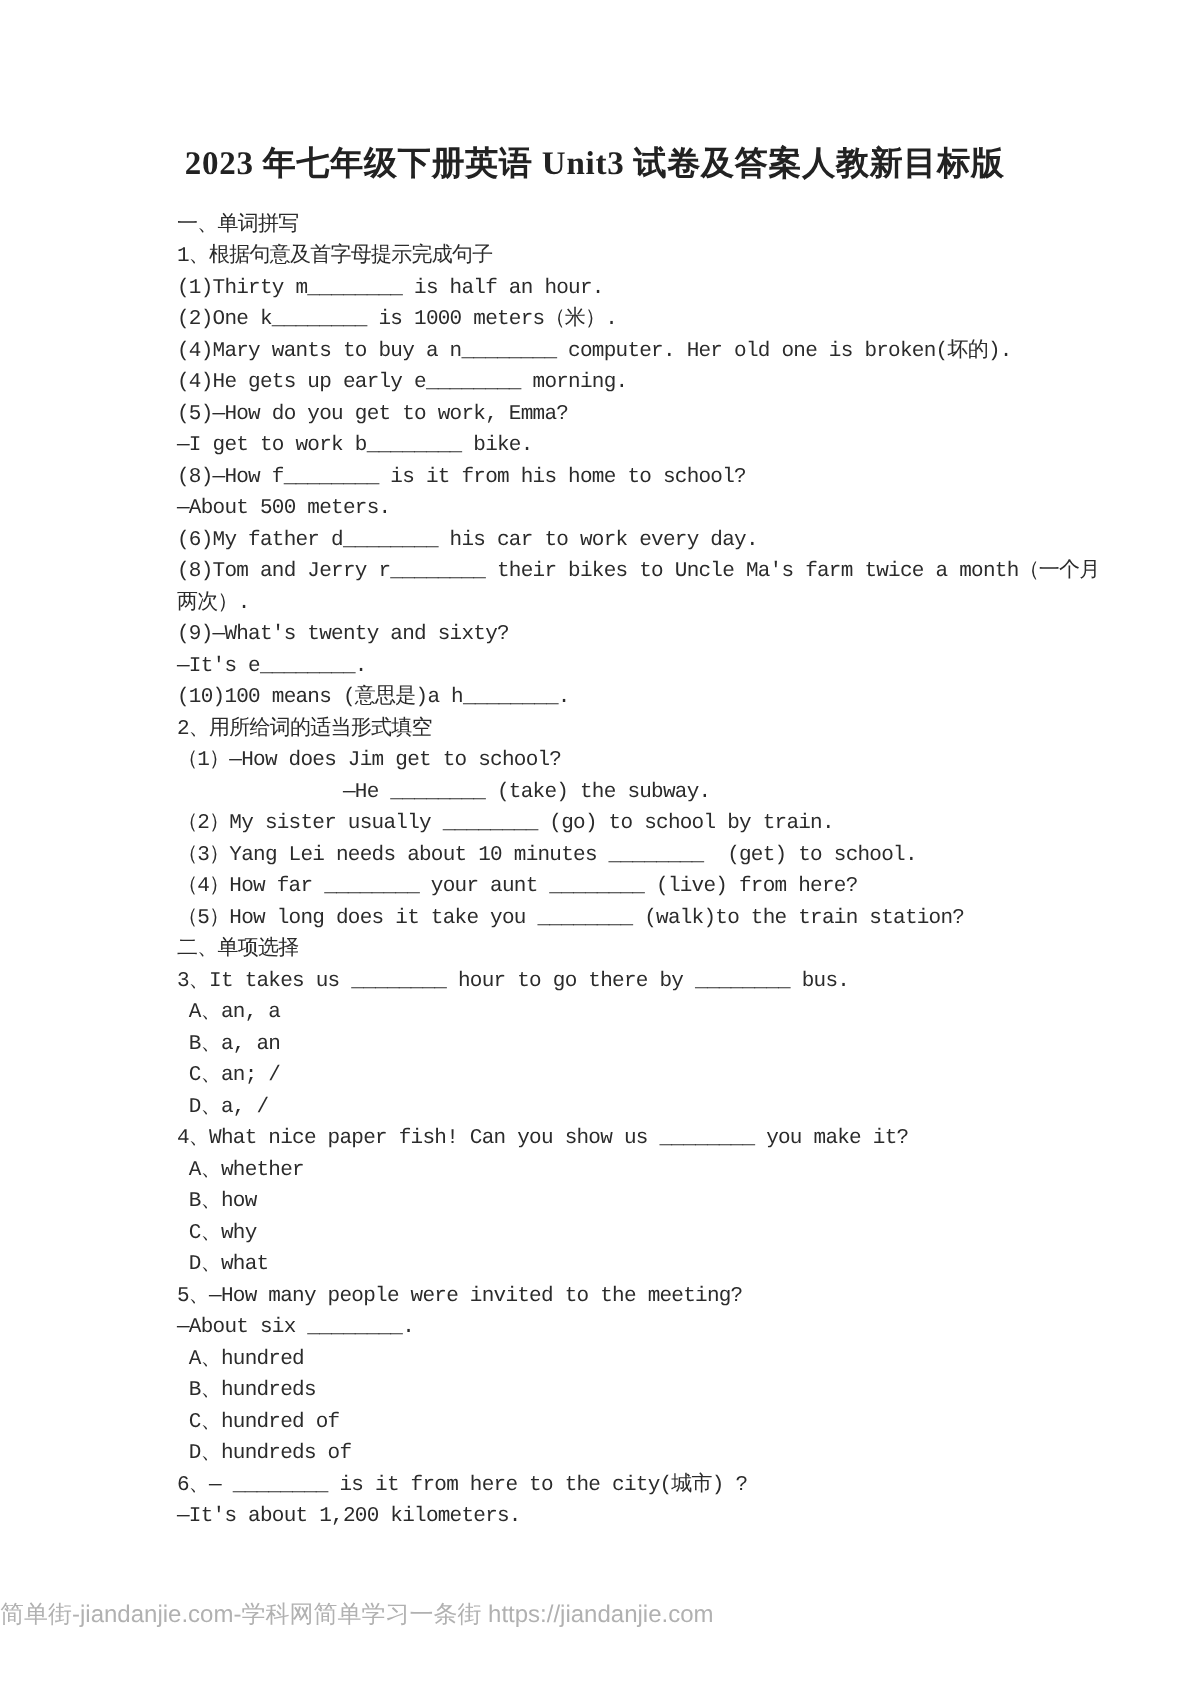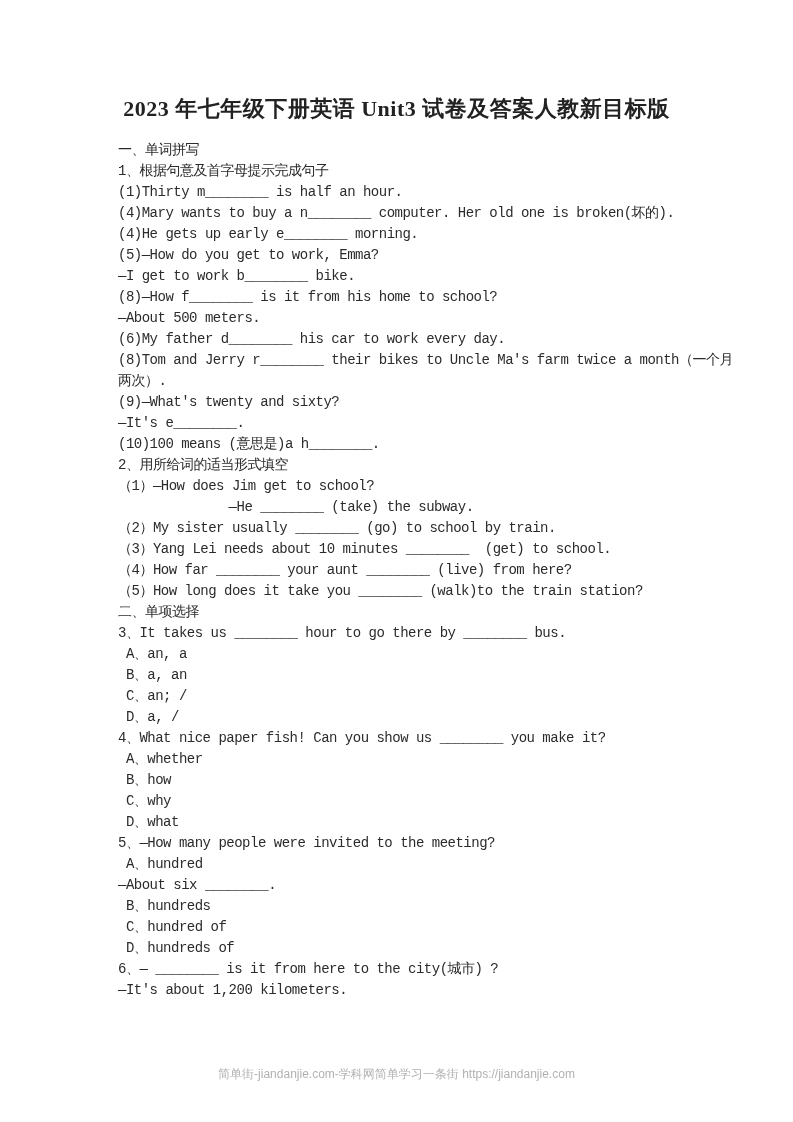--- a/index.html
+++ b/index.html
@@ -40,37 +40,38 @@
     line-height: 21px;
     font-size: 14px;
     letter-spacing: -0.5px;
     white-space: pre;
   }
   .doc-footer {
     position: absolute;
     top: 1066px;
     left: 0;
     right: 0;
-    text-align: center;
+    text-align: left;
     font-family: "Liberation Sans", "DejaVu Sans", sans-serif;
-    font-size: 12px;
+    font-size: 16px;
     color: #b1b1b1;
     white-space: pre;
   }
 </style>
 </head>
 <body>
 
 <div class="page">
   <div class="doc-title">2023 年七年级下册英语 Unit3 试卷及答案人教新目标版</div>
 
   <div class="doc-lines">
       <div class="line">一、单词拼写</div>
       <div class="line">1、根据句意及首字母提示完成句子</div>
       <div class="line">(1)Thirty m________ is half an hour.</div>
+      <div class="line">(2)One k________ is 1000 meters（米）.</div>
       <div class="line">(4)Mary wants to buy a n________ computer. Her old one is broken(坏的).</div>
       <div class="line">(4)He gets up early e________ morning.</div>
       <div class="line">(5)—How do you get to work, Emma?</div>
       <div class="line">—I get to work b________ bike.</div>
       <div class="line">(8)—How f________ is it from his home to school?</div>
       <div class="line">—About 500 meters.</div>
       <div class="line">(6)My father d________ his car to work every day.</div>
       <div class="line">(8)Tom and Jerry r________ their bikes to Uncle Ma's farm twice a month（一个月</div>
       <div class="line">两次）.</div>
       <div class="line">(9)—What's twenty and sixty?</div>
@@ -88,22 +89,22 @@
       <div class="line"> A、an, a</div>
       <div class="line"> B、a, an</div>
       <div class="line"> C、an; /</div>
       <div class="line"> D、a, /</div>
       <div class="line">4、What nice paper fish! Can you show us ________ you make it?</div>
       <div class="line"> A、whether</div>
       <div class="line"> B、how</div>
       <div class="line"> C、why</div>
       <div class="line"> D、what</div>
       <div class="line">5、—How many people were invited to the meeting?</div>
+      <div class="line">—About six ________.</div>
       <div class="line"> A、hundred</div>
-      <div class="line">—About six ________.</div>
       <div class="line"> B、hundreds</div>
       <div class="line"> C、hundred of</div>
       <div class="line"> D、hundreds of</div>
       <div class="line">6、— ________ is it from here to the city(城市) ?</div>
       <div class="line">—It's about 1,200 kilometers.</div>
     </div>
 
   <div class="doc-footer">简单街-jiandanjie.com-学科网简单学习一条街 https://jiandanjie.com</div>
 </div>
 

